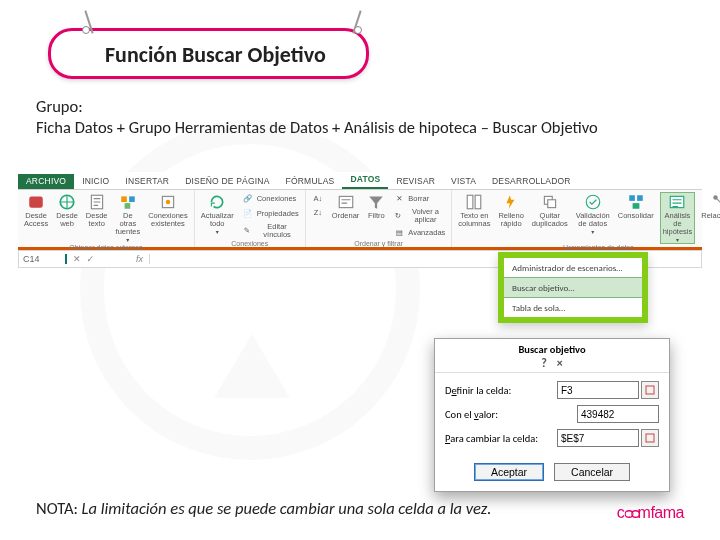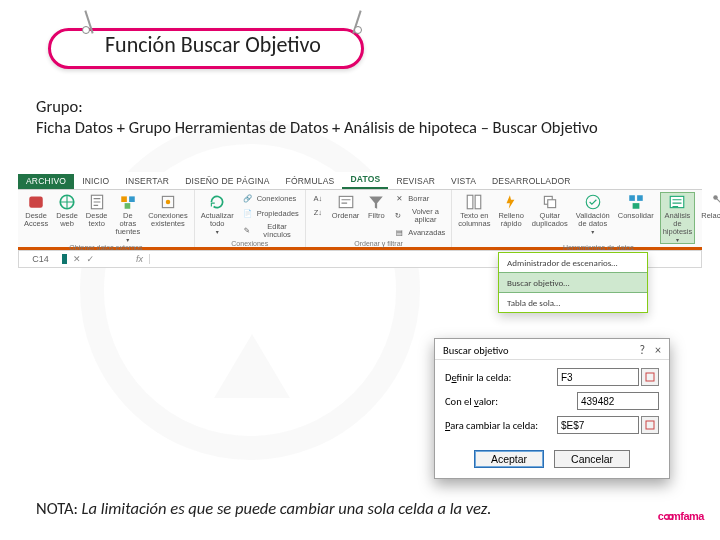--- a/index.html
+++ b/index.html
@@ -51,23 +51,23 @@
     width: 8px; height: 8px; border-radius: 50%;
     background: #fff; border: 1px solid #888;
     top: -2px;
   }
   .nub.l { left: 34px; }
   .nub.r { left: 306px; }
   .title-pill {
     background: #fff;
     border: 3px solid #e2006a;
     border-radius: 24px;
-    padding: 0 40px 8px 54px;
+    padding: 10px 40px 8px 54px;
     font-size: 22px;
-    font-weight: 400;
+    font-weight: 700;
     color: #222;
     box-shadow: 0 2px 4px rgba(0,0,0,.15);
   }
 
   .body-text {
     position: absolute;
     top: 96px; left: 36px; right: 36px;
     font-size: 16.5px;
     color: #222;
     z-index: 4;
@@ -157,38 +157,37 @@
   .fbar {
     display: flex;
     align-items: center;
     border: 1px solid #d6d6d6;
     height: 18px;
     background: #fff;
     font-size: 9px;
   }
   .fbar .cellref {
     width: 48px; padding: 0 4px;
-    border-right: 5px solid #0f766e;
+    border-right: 2px solid #0f766e;
     color: #666;
-    text-align: center;
   }
   .fbar .fxgrp {
     display: flex; gap: 6px; padding: 0 6px;
     border-right: 1px solid #d6d6d6;
     color: #888;
   }
   .fbar .fx { font-style: italic; margin-left: 36px; }
 
   
   .hyp-menu {
     position: absolute;
     top: 252px; right: 72px;
     width: 150px;
     background: #fff;
-    border: 1px solid #84cc16;
+    border: 6px solid #84cc16;
     box-shadow: 0 4px 10px rgba(0,0,0,.2);
     font-size: 9px;
     z-index: 6;
   }
   .hyp-menu .mi {
     padding: 4px 8px;
     color: #444;
   }
   .hyp-menu .mi.hl { background: #cfe8cf; border: none; border-top:1px solid #7db87d; border-bottom:1px solid #7db87d; }
 
@@ -199,23 +198,24 @@
     width: 236px;
     border: 1px solid #a0a0a0;
     box-shadow: 0 6px 14px rgba(0,0,0,.35);
     background: #fff;
     font-size: 10.5px;
     z-index: 7;
   }
   .dlg .ttl {
     display: flex; justify-content: space-between; align-items: center;
     padding: 4px 8px 2px;
-    font-weight: 400;
+    font-weight: 700;
     border-bottom: 1px solid #ddd;
     background: #fff;
+    flex-direction: column;
   }
   .dlg .ttl .rgt { display:flex; gap:10px; color:#555; font-size:12px; }
   .dlg .body { padding: 8px 10px 4px; }
   .dlg .row {
     display: flex; align-items: center;
     justify-content: space-between;
     margin-bottom: 6px;
   }
   .dlg .row label { font-size: 10.5px; }
   .dlg .row label .ul { text-decoration: underline; }
@@ -253,25 +253,25 @@
     position: absolute;
     left: 36px; bottom: 22px; right: 36px;
     font-size: 16.5px;
     color: #222;
     z-index: 8;
   }
   .note .it { font-style: italic; }
 
   .logo {
     position: absolute;
-    right: 16px; bottom: 18px;
-    font-size: 11px;
+    right: 36px; bottom: 18px;
+    font-size: 16px;
     letter-spacing: -0.5px;
     color: #e2006a;
-    font-weight: 700;
+    font-weight: 400;
     z-index: 7;
     font-family: Arial, sans-serif;
   }
   .logo .c { color:#e2006a; }
   .logo .oo { letter-spacing:-3px; }
 </style>
 </head>
 <body>
 
 <div class="wm"></div>

